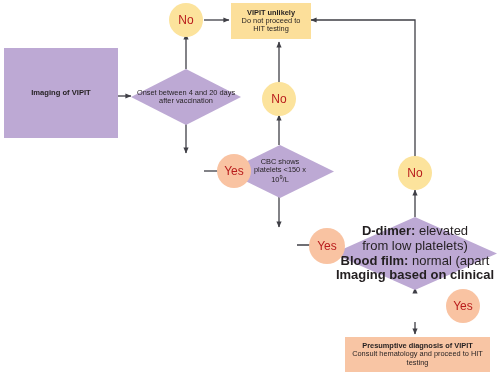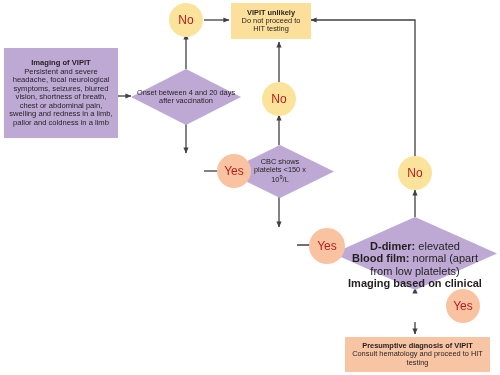--- a/index.html
+++ b/index.html
@@ -65,21 +65,20 @@
 
       <line x1="415" y1="290" x2="415" y2="288" marker-end="url(#ah)"></line>
 
       <line x1="415" y1="322" x2="415" y2="334" marker-end="url(#ah)"></line>
     </g>
   </svg>
 
   <div class="node rect rect-purple" style="left:4px;top:48px;width:114px;height:90px;font-size:7.6px;">
     <div>
       <span class="ttl">Imaging of VIPIT</span>
-      <span>Persistent and severe headache, focal neurological symptoms, seizures, blurred vision, shortness of breath, chest or abdominal pain, swelling and redness in a limb, pallor and coldness in a limb</span>
     </div>
   </div>
 
   <div class="diamond" style="left:131px;top:69px;width:110px;height:56px;">
     <svg width="110" height="56" viewBox="0 0 110 56">
       <polygon points="55,0 110,28 55,56 0,28" fill="#bda9d4"></polygon>
     </svg>
     <div class="dlabel" style="font-size:7.4px;">
       <span>Onset between 4 and 20 days after vaccination</span>
     </div>
@@ -95,25 +94,25 @@
         <div>platelets &lt;150 x</div>
         <div><span>10</span><sup style="font-size:5.6px;">9</sup><span>/L</span></div>
       </div>
     </div>
   </div>
 
   <div class="diamond" style="left:333px;top:217px;width:164px;height:73px;">
     <svg width="164" height="73" viewBox="0 0 164 73">
       <polygon points="82,0 164,36.5 82,73 0,36.5" fill="#bda9d4"></polygon>
     </svg>
-    <div class="dlabel" style="font-size:11px;align-items:flex-end;">
+    <div class="dlabel" style="font-size:13px;">
       <div>
         <div><span class="b">D-dimer:</span><span> elevated</span></div>
+        <div>from low platelets)</div>
         <div><span class="b">Blood film:</span><span> normal (apart</span></div>
-        <div>from low platelets)</div>
         <div class="b">Imaging based on clinical</div>
       </div>
     </div>
   </div>
 
   <div class="node rect rect-peach" style="left:345px;top:337px;width:145px;height:35px;font-size:7.4px;">
     <div>
       <span class="ttl">Presumptive diagnosis of VIPIT</span>
       <span>Consult hematology and proceed to HIT testing</span>
     </div>

